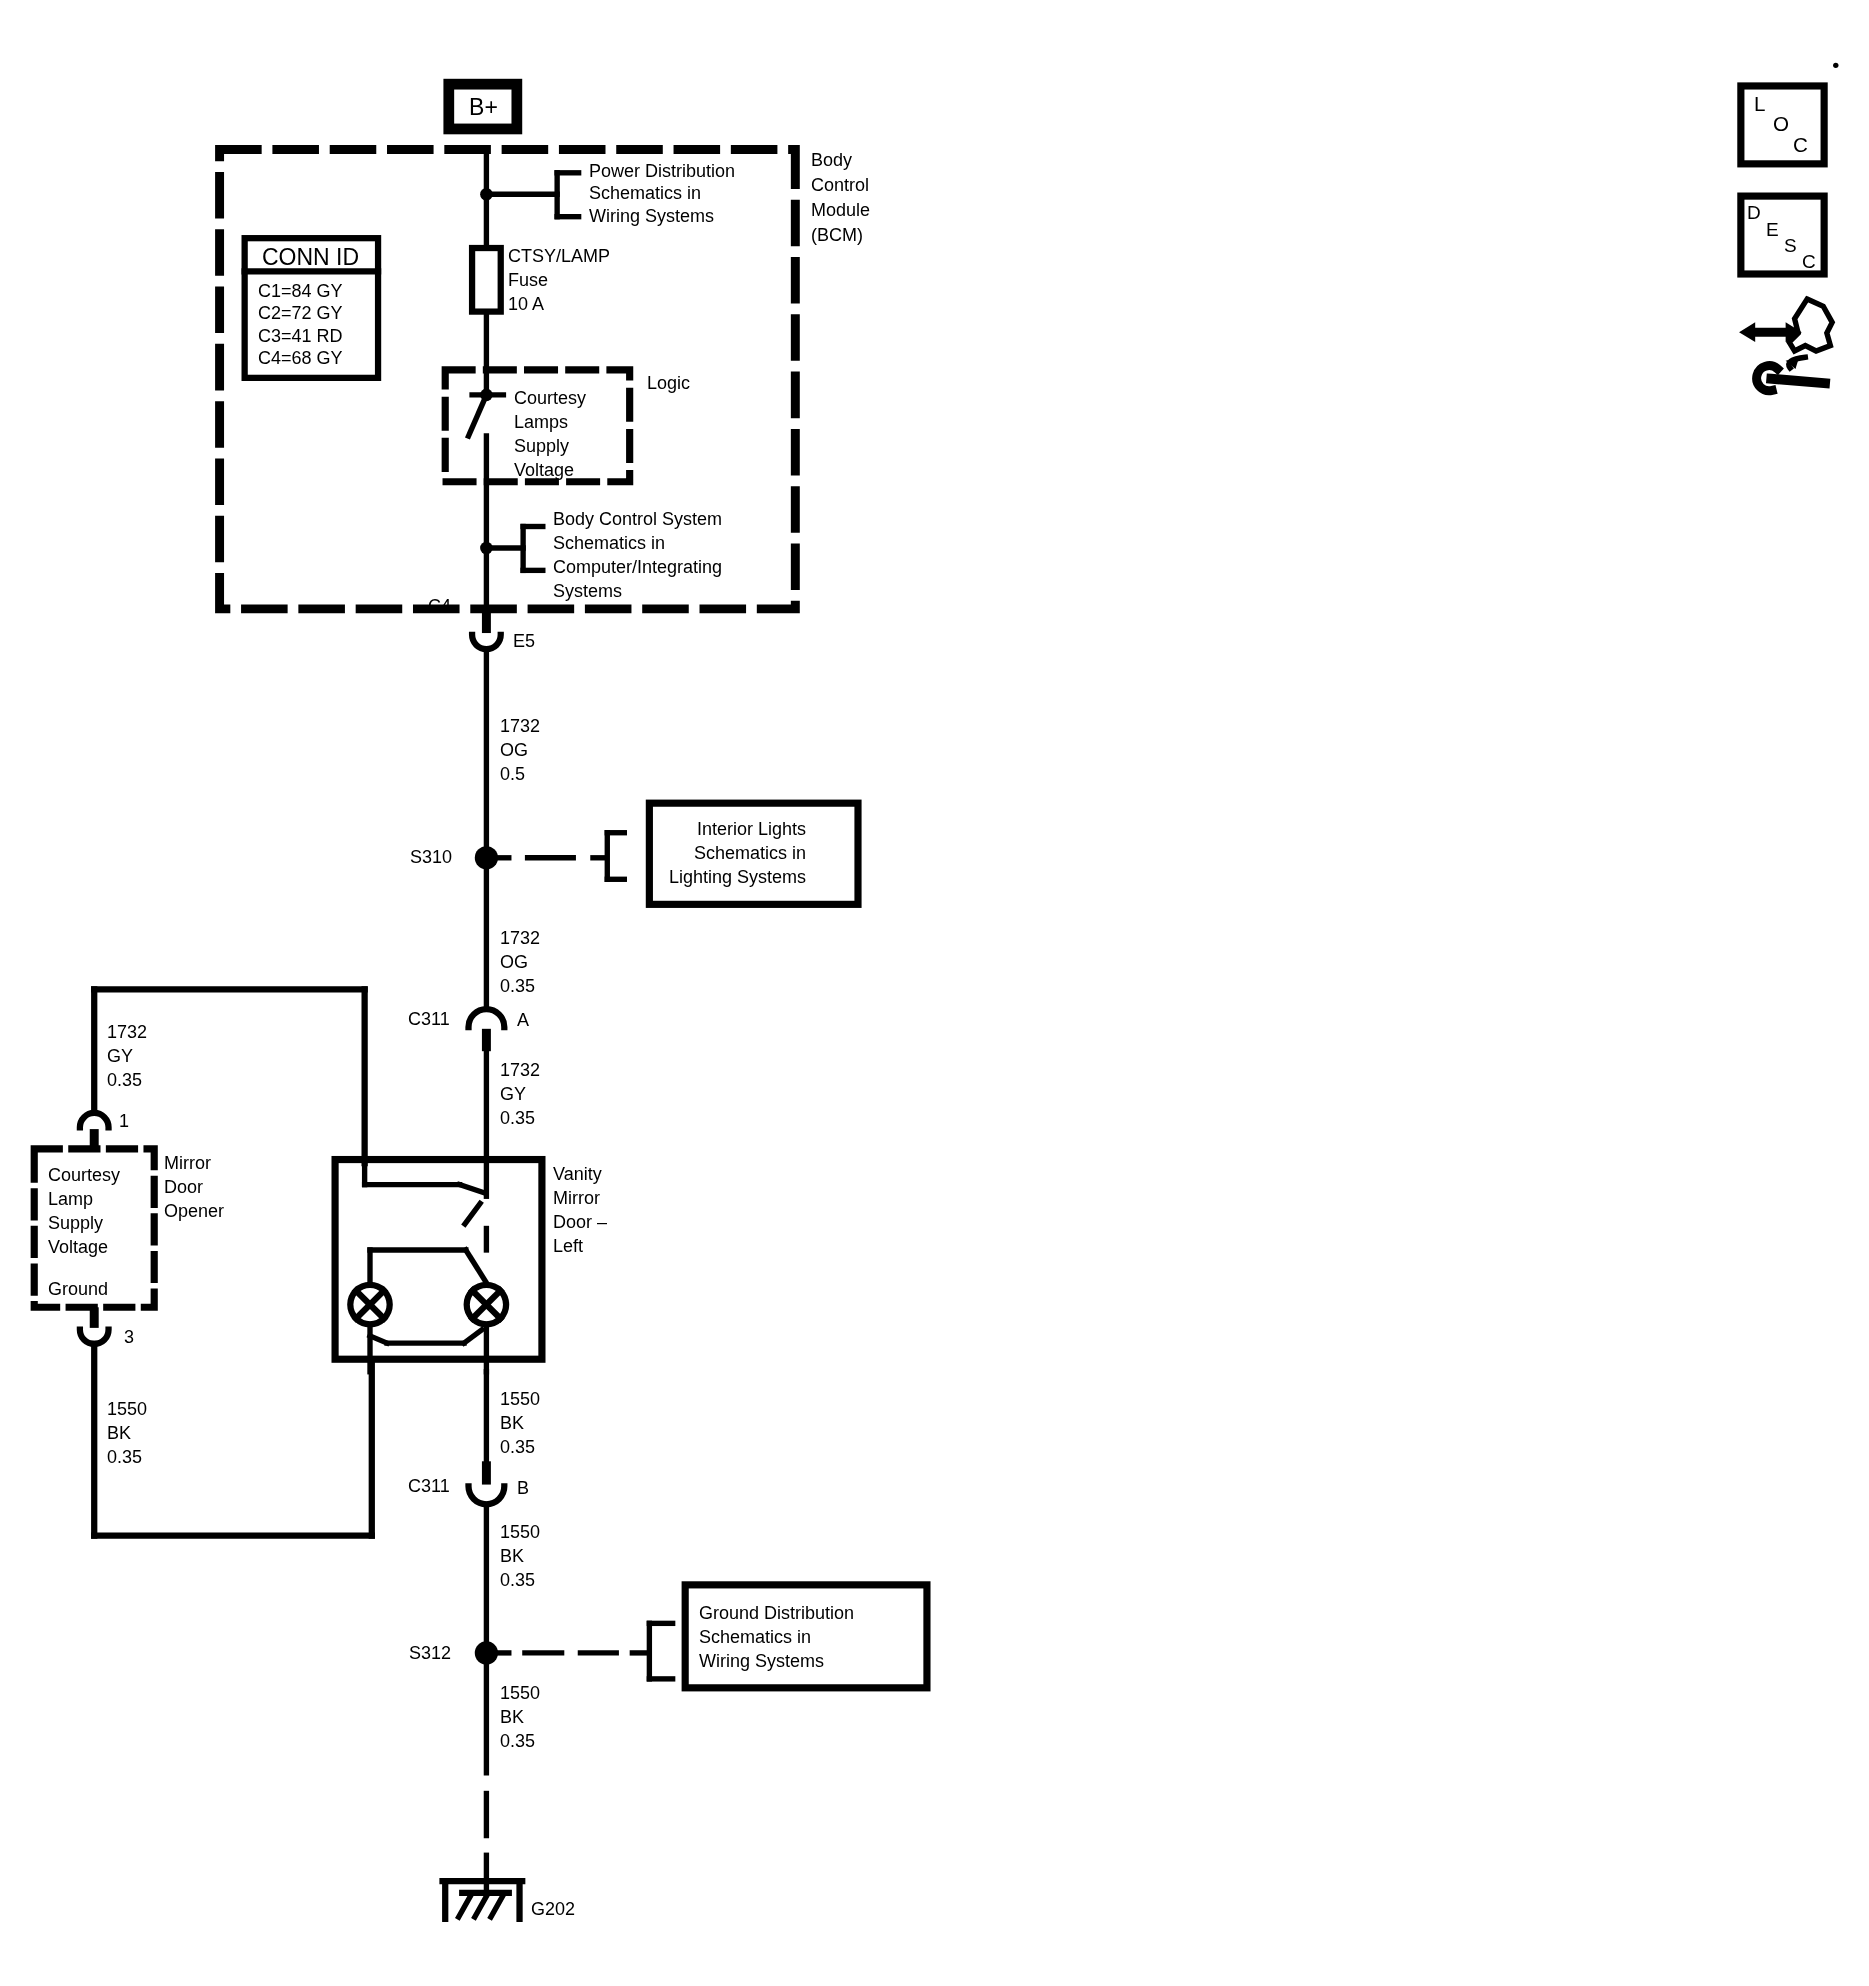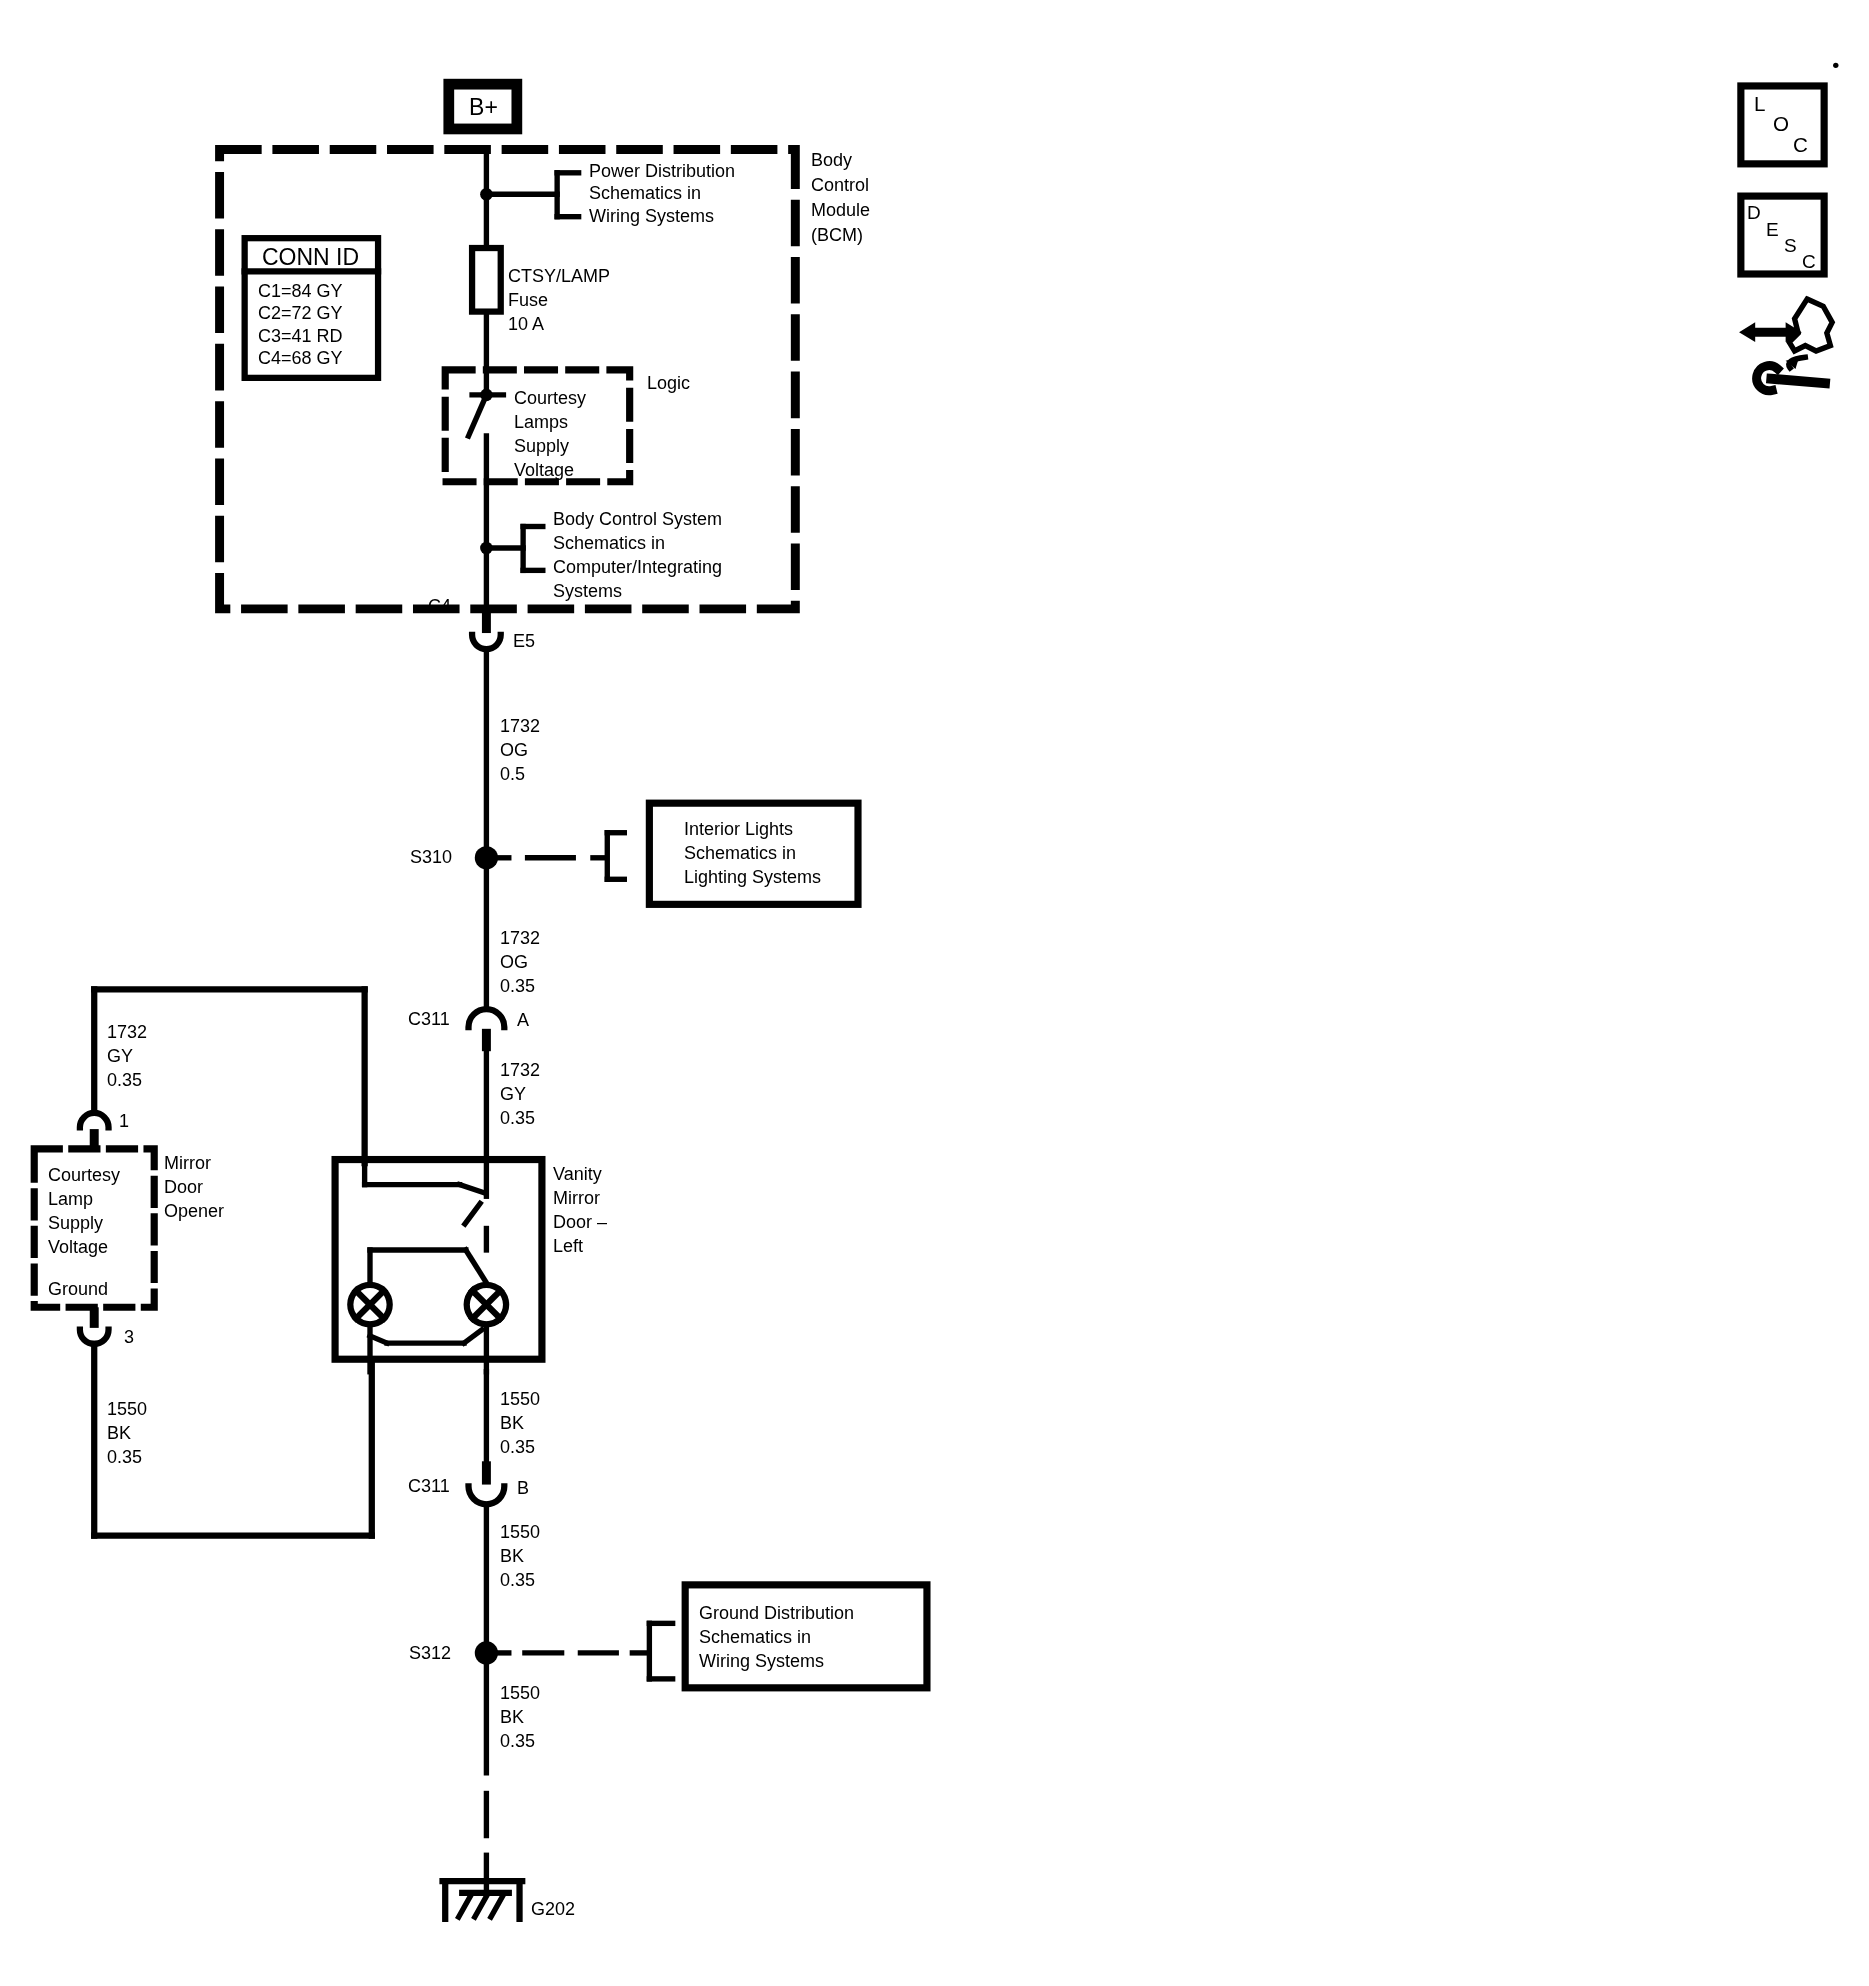--- a/index.html
+++ b/index.html
@@ -198,21 +198,21 @@
   <div>Wiring Systems</div>
 </div>
 
 <div class="t" style="left:811px;top:148px;line-height:25px;">
   <div>Body</div>
   <div>Control</div>
   <div>Module</div>
   <div>(BCM)</div>
 </div>
 
-<div class="t" style="left:508px;top:244px;margin-top:20px;">
+<div class="t" style="left:508px;top:244px;">
   <div>CTSY/LAMP</div>
   <div>Fuse</div>
   <div>10 A</div>
 </div>
 
 <div class="t b ctr" style="left:244px;top:245px;width:133px;">CONN ID</div>
 <div class="t lh25" style="left:258px;top:280px;">
   <div>C1=84 GY</div>
   <div>C2=72 GY</div>
   <div>C3=41 RD</div>
@@ -239,21 +239,21 @@
 <div class="t" style="left:513px;top:629px;text-align:right;">E5</div>
 
 <div class="t" style="left:500px;top:714px;">
   <div>1732</div>
   <div>OG</div>
   <div>0.5</div>
 </div>
 
 <div class="t" style="left:410px;top:845px;">S310</div>
 
-<div class="t" style="left:684px;top:817px;">
+<div class="t" style="left:669px;top:817px;text-align:right;">
   <div>Interior Lights</div>
   <div>Schematics in</div>
   <div>Lighting Systems</div>
 </div>
 
 <div class="t" style="left:500px;top:926px;">
   <div>1732</div>
   <div>OG</div>
   <div>0.35</div>
 </div>

